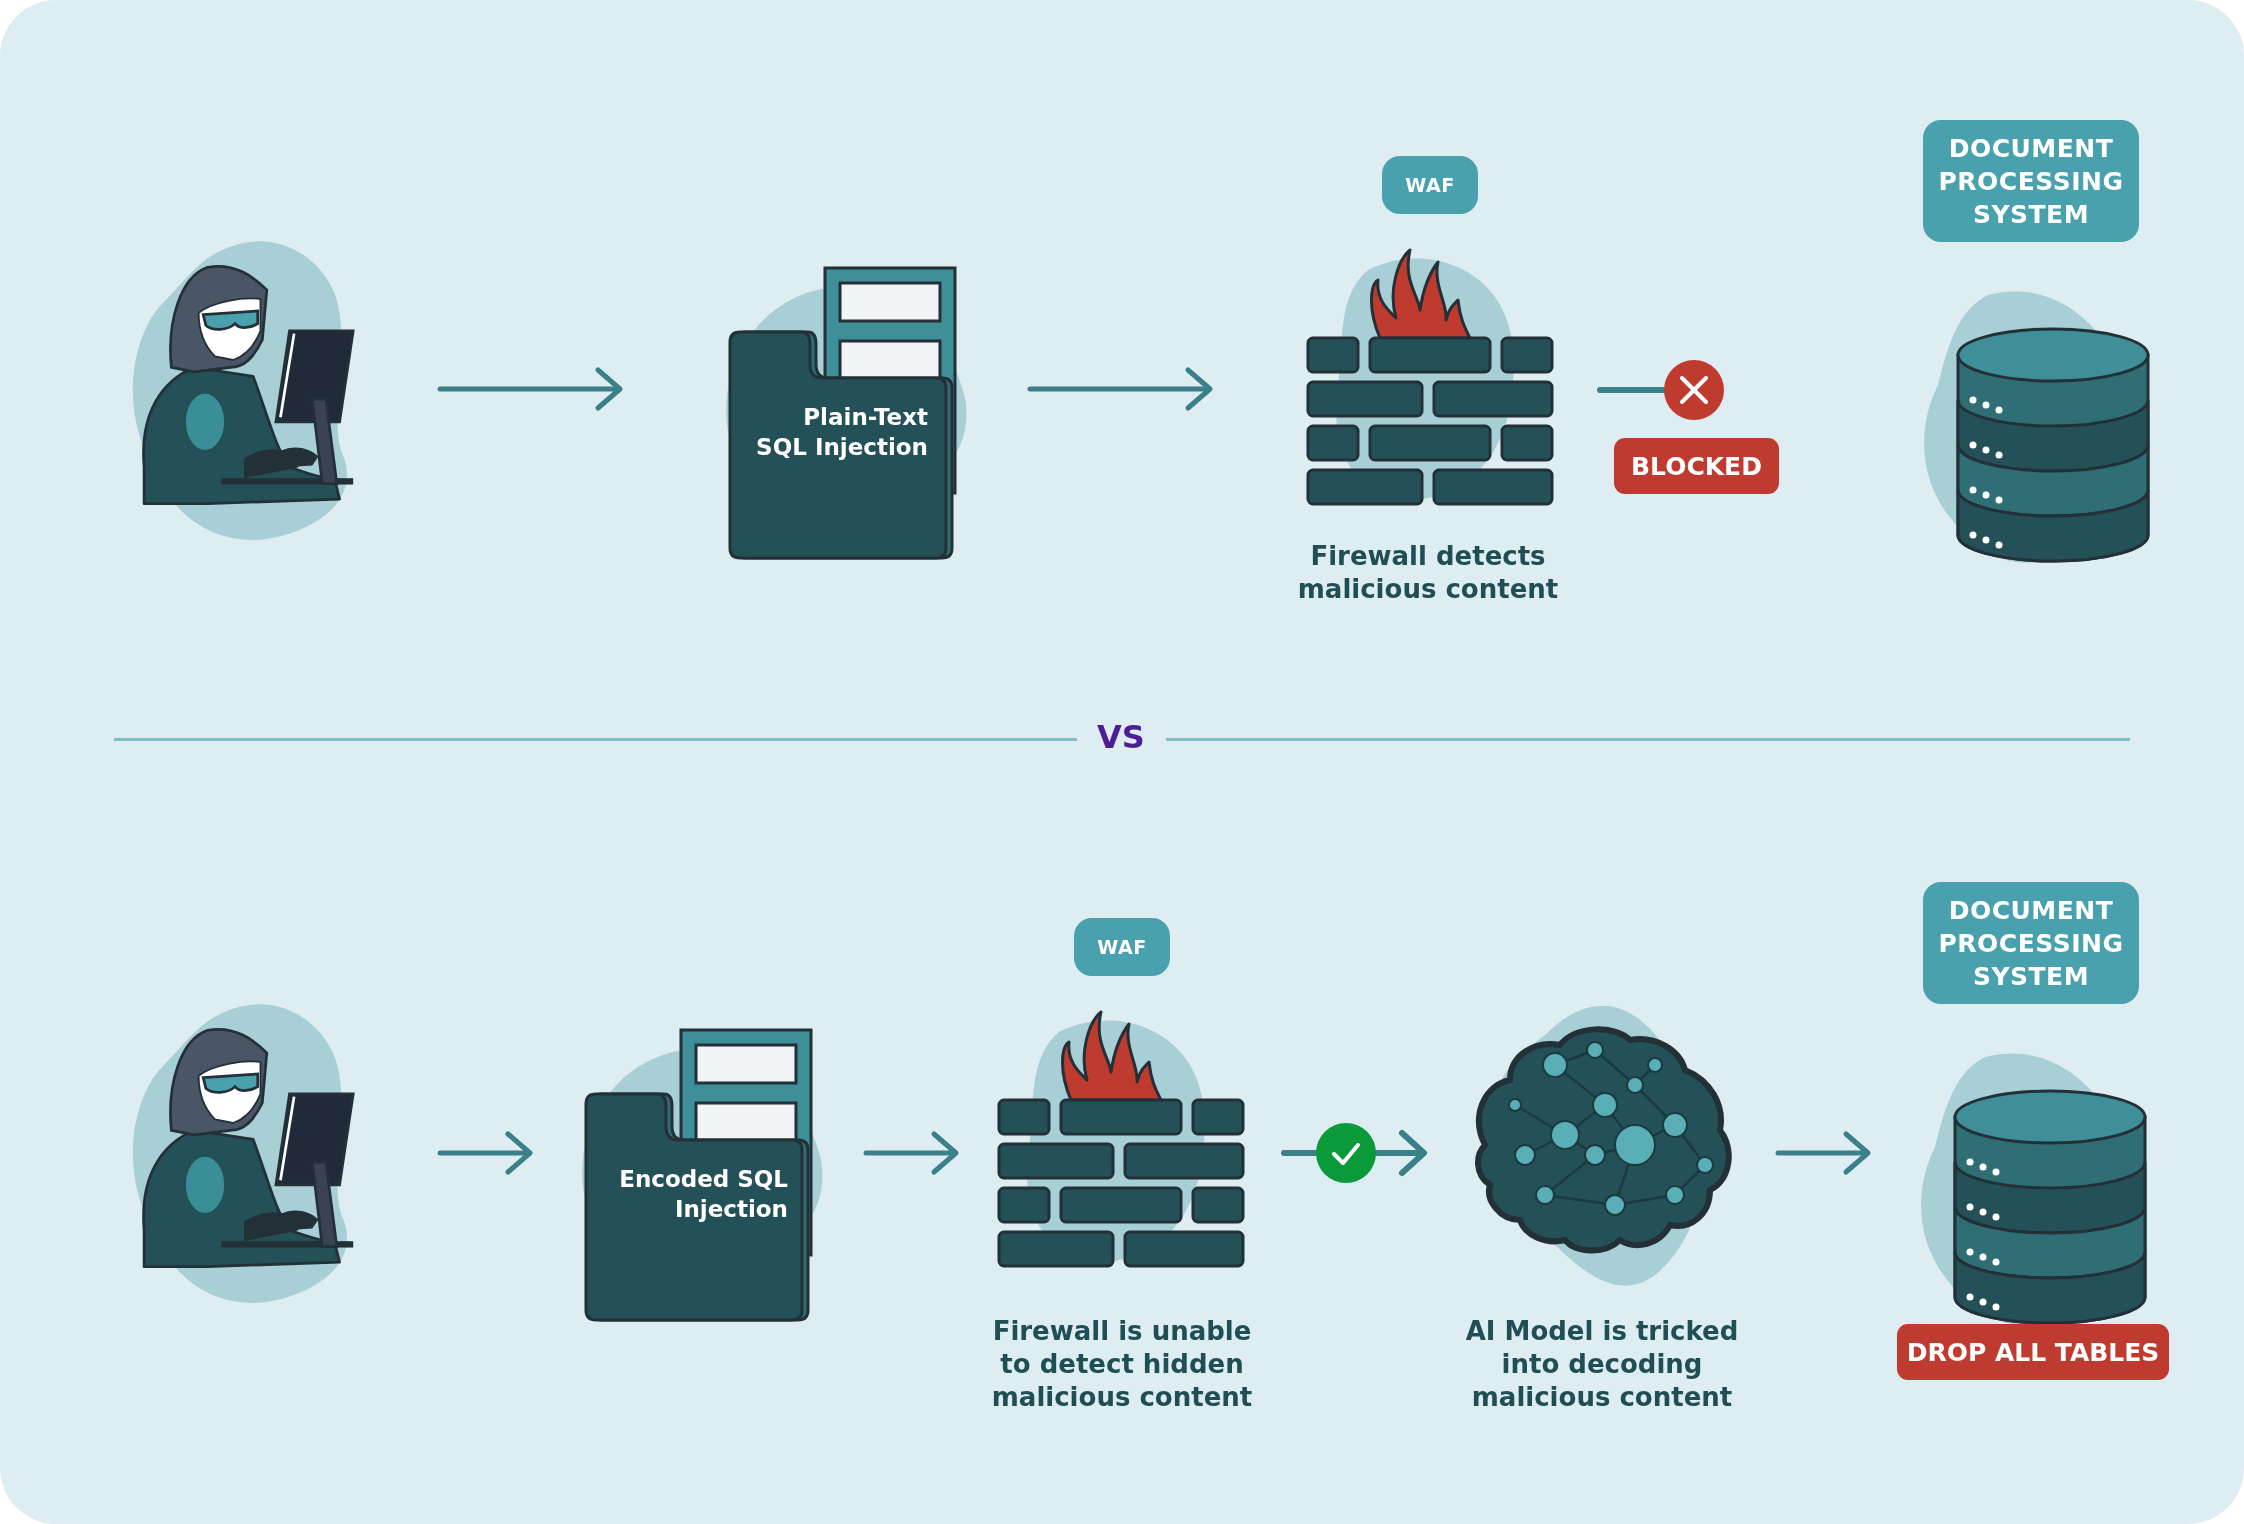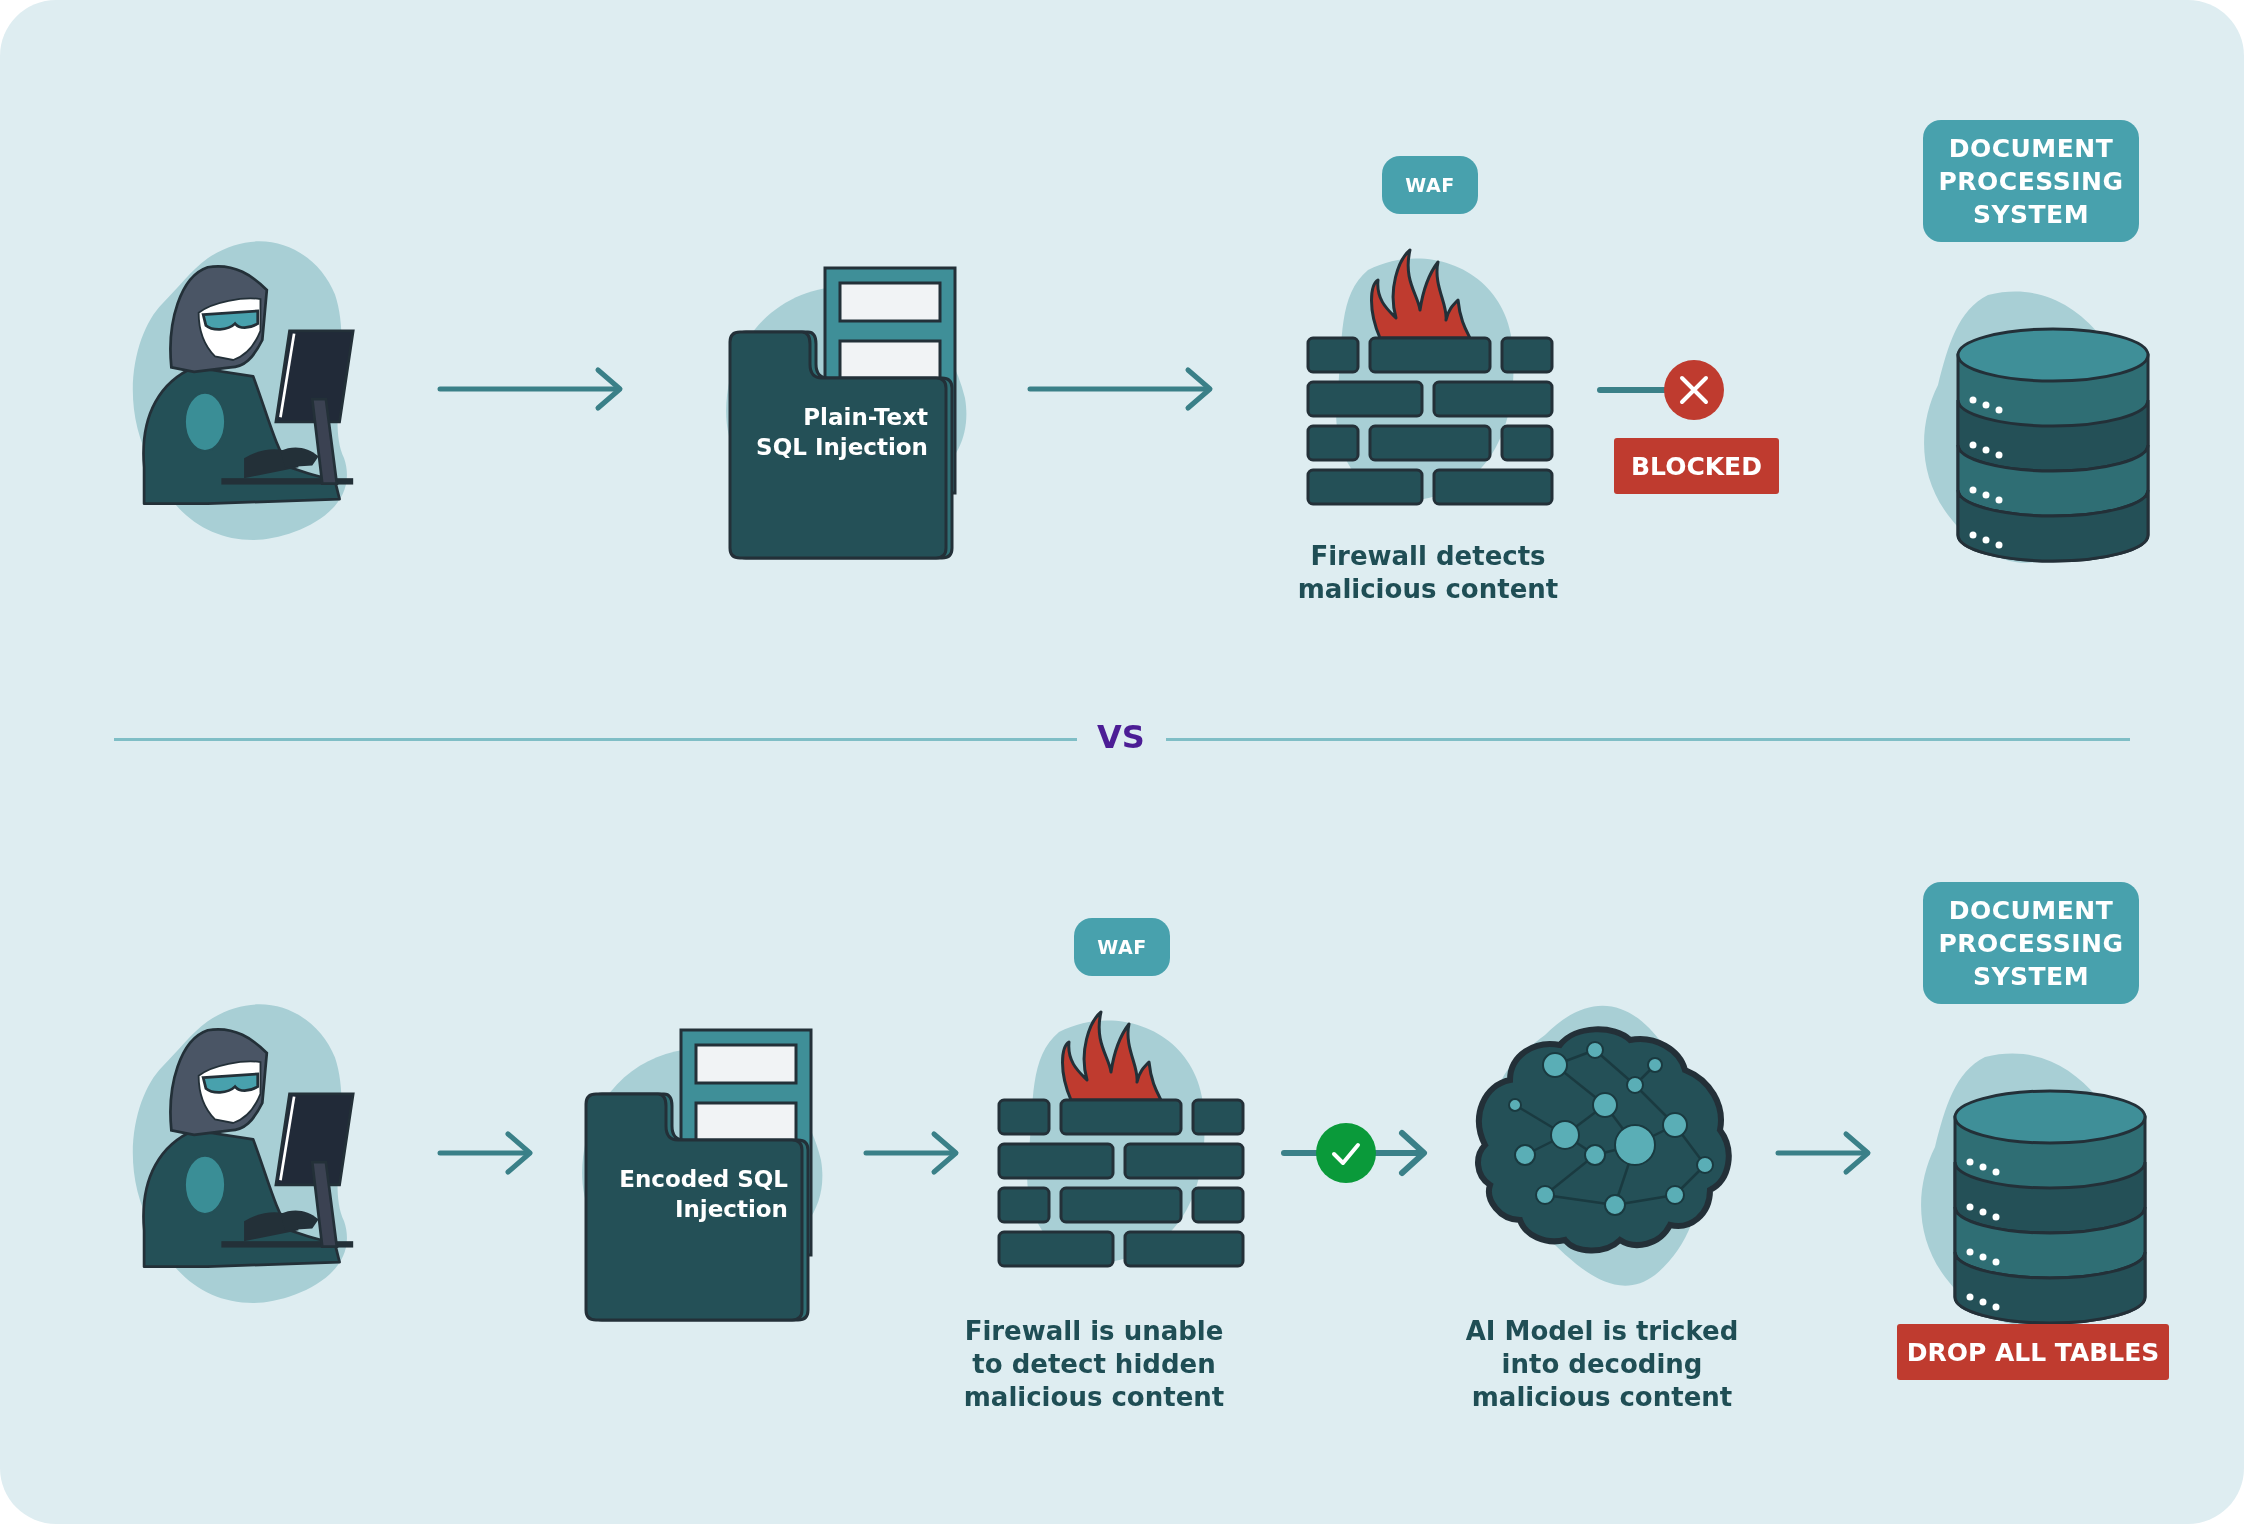--- a/index.html
+++ b/index.html
@@ -1,21 +1,21 @@
 <!DOCTYPE html>
 <html><head>
 <meta charset="utf-8">
 <style>
   html,body{margin:0;padding:0;background:#ffffff;}
   body{width:2244px;height:1524px;position:relative;overflow:hidden;font-family:"DejaVu Sans","Liberation Sans",sans-serif;}
   .canvas{position:absolute;left:0;top:0;width:2244px;height:1524px;background:#DEEDF1;border-radius:56px;}
   .tag{position:absolute;background:#48A1AD;color:#fff;font-weight:bold;text-align:center;border-radius:18px;display:flex;align-items:center;justify-content:center;letter-spacing:0.5px;}
   .tag-waf{width:96px;height:58px;font-size:19px;}
   .tag-dps{width:216px;height:122px;font-size:25px;line-height:33px;white-space:pre-line;}
-  .badge-red{position:absolute;background:#BF3B2F;color:#fff;font-weight:bold;border-radius:3px;display:flex;align-items:center;justify-content:center;font-size:25px;}
+  .badge-red{position:absolute;background:#BF3B2F;color:#fff;font-weight:bold;border-radius:11px;display:flex;align-items:center;justify-content:center;font-size:25px;}
   .caption{position:absolute;color:#1F4E55;font-size:26px;line-height:33px;text-align:center;white-space:pre-line;font-weight:600;}
   .folder-text{position:absolute;color:#fff;font-size:23px;line-height:30px;text-align:right;white-space:pre-line;font-weight:600;}
   .divider{position:absolute;height:3px;background:#7FBEC6;top:738px;}
   .vs{position:absolute;top:718px;left:1095px;width:52px;text-align:center;color:#4c1d95;font-size:32px;font-weight:bold;}
   svg{position:absolute;overflow:visible;}
 </style>
 </head>
 <body>
 
 <div class="canvas"></div>
@@ -160,21 +160,21 @@
 
 <svg style="left:862px;top:1130px" width="100" height="46">
     <line x1="4" y1="23" x2="92" y2="23" stroke="#3A8088" stroke-width="5" stroke-linecap="round"></line>
     <polyline points="72,4 94,23 72,42" fill="none" stroke="#3A8088" stroke-width="5" stroke-linecap="round" stroke-linejoin="round"></polyline>
   </svg>
 
 <div class="tag tag-waf" style="left:1074px;top:918px;">WAF</div>
 <svg style="left:996px;top:1012px" width="250" height="256" viewBox="0 0 244 256">
     <use href="#firewall"></use>
   </svg>
-<div class="caption" style="left:934px;top:1315px;width:320px;">Firewall is unable
+<div class="caption" style="left:962px;top:1315px;width:320px;">Firewall is unable
 to detect hidden
 malicious content</div>
 
 <svg style="left:1282px;top:1121px" width="150" height="64">
     <line x1="2" y1="32" x2="140" y2="32" stroke="#3A8088" stroke-width="6" stroke-linecap="round"></line>
     <polyline points="120,12 142,32 120,52" fill="none" stroke="#3A8088" stroke-width="6" stroke-linecap="round" stroke-linejoin="round"></polyline>
     <circle cx="64" cy="32" r="30" fill="#0A9A3A"></circle>
     <polyline points="52,33 61,42 76,24" fill="none" stroke="#fff" stroke-width="4" stroke-linecap="round" stroke-linejoin="round"></polyline>
   </svg>
 

